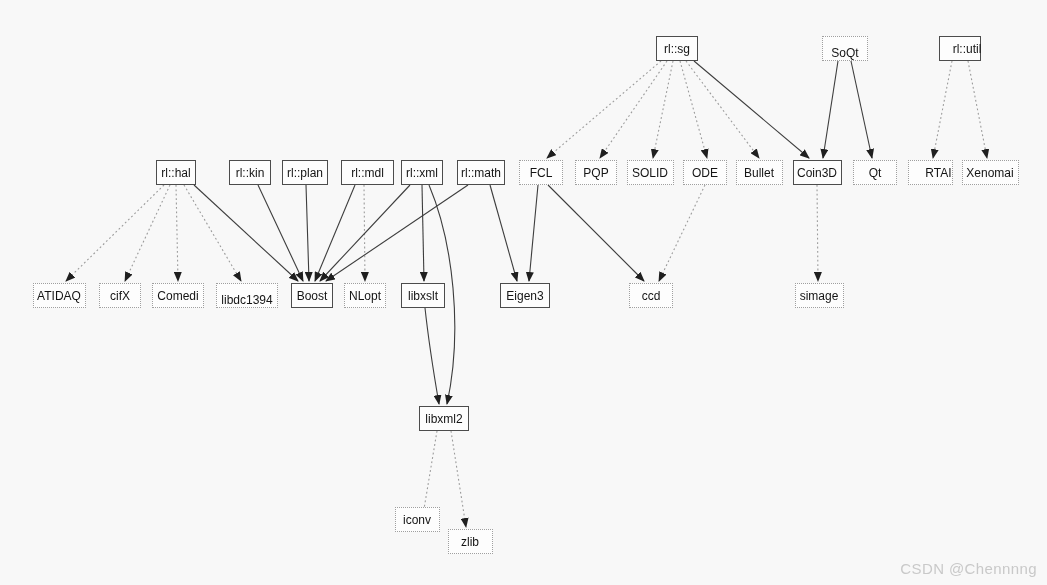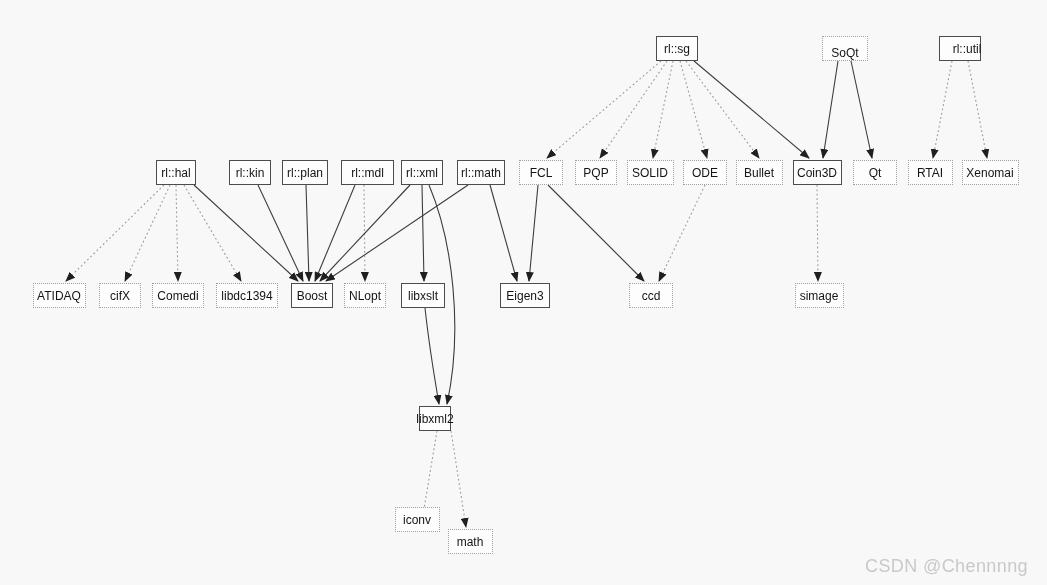--- a/index.html
+++ b/index.html
@@ -11,22 +11,22 @@
   .edge{fill:none;stroke:#3d3d3d;stroke-width:1.1px;}
   .edge.dotted{stroke:#9b9b9b;stroke-dasharray:1.8 2.6;}
   .node{
     position:absolute;background:#fdfdfd;box-sizing:border-box;
     display:flex;align-items:center;justify-content:center;
     font-size:12px;color:#141414;white-space:nowrap;
   }
   .node.solid{border:1.5px solid #4c4c4c;}
   .node.dotted{border:1.5px dotted #9f9f9f;}
   .watermark{
-    position:absolute;right:19px;bottom:8px;
-    font-size:18px;color:#c9c9c9;letter-spacing:0.4px;
+    position:absolute;right:10px;bottom:8px;
+    font-size:15px;color:#c9c9c9;letter-spacing:0.4px;
   }
 </style>
 </head>
 <body>
 
 <div class="canvas">
   <svg id="edges" class="edges" width="1047" height="585">
     <defs>
       <marker id="arrowhead" viewBox="0 0 10 8" refX="9" refY="4" markerWidth="10" markerHeight="8" markerUnits="userSpaceOnUse" orient="auto">
         <path d="M0,0 L10,4 L0,8 z" fill="#1f1f1f"></path>
@@ -107,61 +107,61 @@
       </div>
       <div class="node dotted" style="left: 735.5px; top: 160px; width: 47px; height: 25px;">
         <span>Bullet</span>
       </div>
       <div class="node solid" style="left: 792.5px; top: 160px; width: 49px; height: 25px;">
         <span>Coin3D</span>
       </div>
       <div class="node dotted" style="left: 853px; top: 160px; width: 44px; height: 25px;">
         <span>Qt</span>
       </div>
-      <div class="node dotted" style="left: 907.5px; top: 160px; width: 45px; height: 25px;">
+      <div class="node dotted" style="left: 907.5px; top: 160px; width: 45px; height: 25px; justify-content: flex-end;">
         <span>RTAI</span>
       </div>
       <div class="node dotted" style="left: 961.5px; top: 160px; width: 57px; height: 25px;">
         <span>Xenomai</span>
       </div>
       <div class="node dotted" style="left: 32.5px; top: 283px; width: 53px; height: 25px;">
         <span>ATIDAQ</span>
       </div>
       <div class="node dotted" style="left: 99px; top: 283px; width: 42px; height: 25px;">
         <span>cifX</span>
       </div>
       <div class="node dotted" style="left: 152px; top: 283px; width: 52px; height: 25px;">
         <span>Comedi</span>
       </div>
-      <div class="node dotted" style="left: 216px; top: 283px; width: 62px; height: 25px;">
+      <div class="node dotted" style="left: 216px; top: 283px; width: 62px; height: 25px; align-items: flex-end;">
         <span>libdc1394</span>
       </div>
       <div class="node solid" style="left: 291px; top: 283px; width: 42px; height: 25px;">
         <span>Boost</span>
       </div>
       <div class="node dotted" style="left: 344px; top: 283px; width: 42px; height: 25px;">
         <span>NLopt</span>
       </div>
       <div class="node solid" style="left: 401px; top: 283px; width: 44px; height: 25px;">
         <span>libxslt</span>
       </div>
       <div class="node solid" style="left: 500px; top: 283px; width: 50px; height: 25px;">
         <span>Eigen3</span>
       </div>
       <div class="node dotted" style="left: 629px; top: 283px; width: 44px; height: 25px;">
         <span>ccd</span>
       </div>
       <div class="node dotted" style="left: 794.5px; top: 283px; width: 49px; height: 25px;">
         <span>simage</span>
       </div>
-      <div class="node solid" style="left: 419px; top: 406px; width: 32px; height: 25px;">
+      <div class="node solid" style="left: 419px; top: 406px; width: 50px; height: 25px;">
         <span>libxml2</span>
       </div>
       <div class="node dotted" style="left: 394.5px; top: 507px; width: 45px; height: 25px;">
         <span>iconv</span>
       </div>
       <div class="node dotted" style="left: 447.5px; top: 529px; width: 45px; height: 25px;">
-        <span>math</span>
+        <span>zlib</span>
       </div>
     </div>
 
   <div class="watermark">CSDN @Chennnng</div>
 </div>
 
 </body></html>

